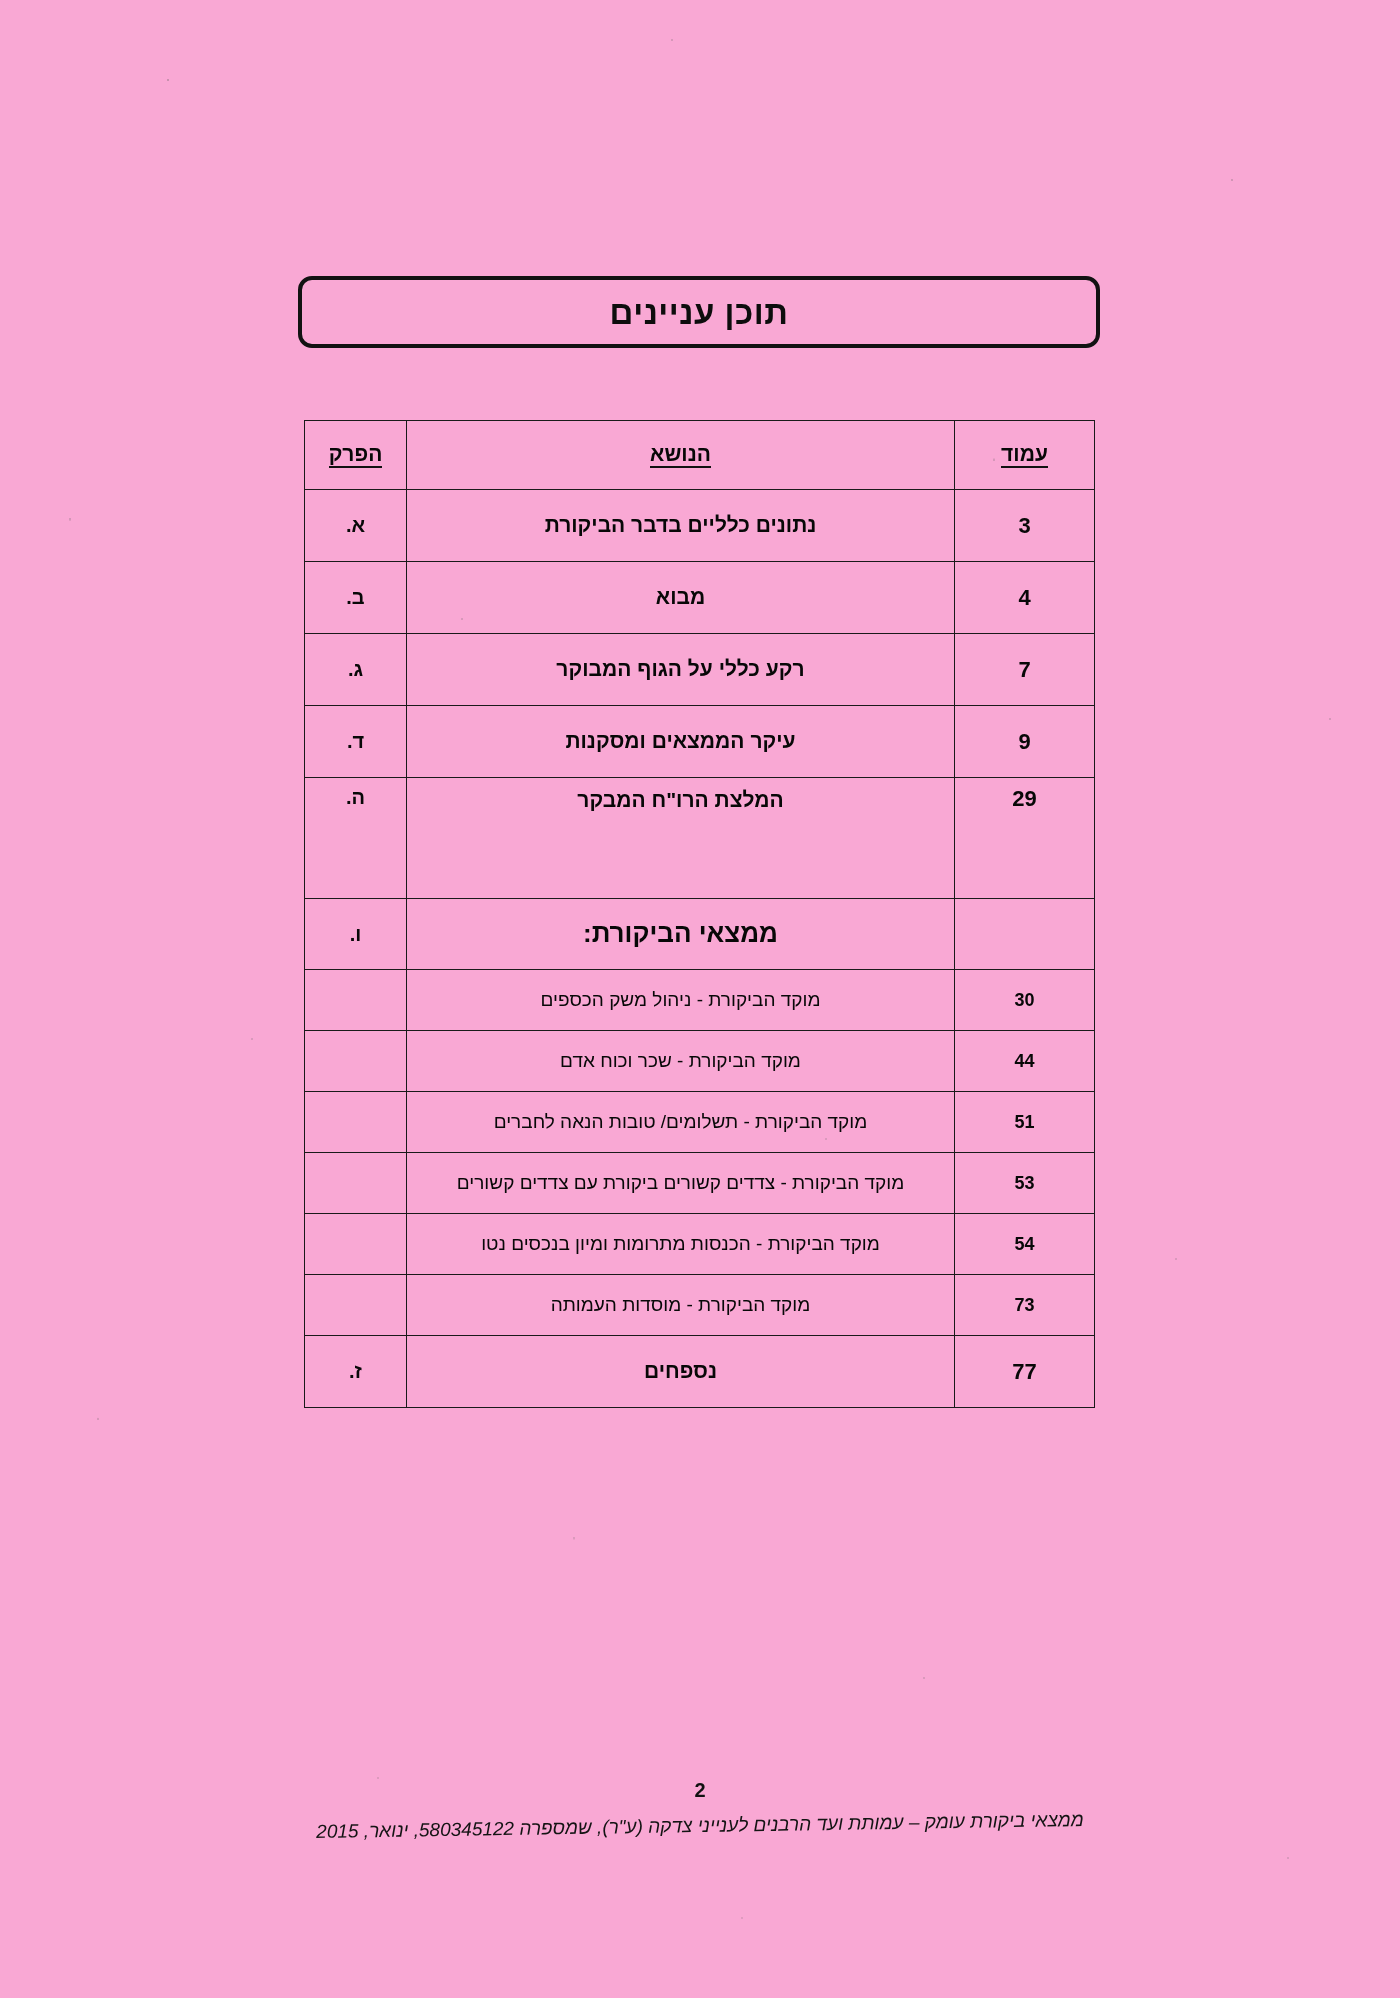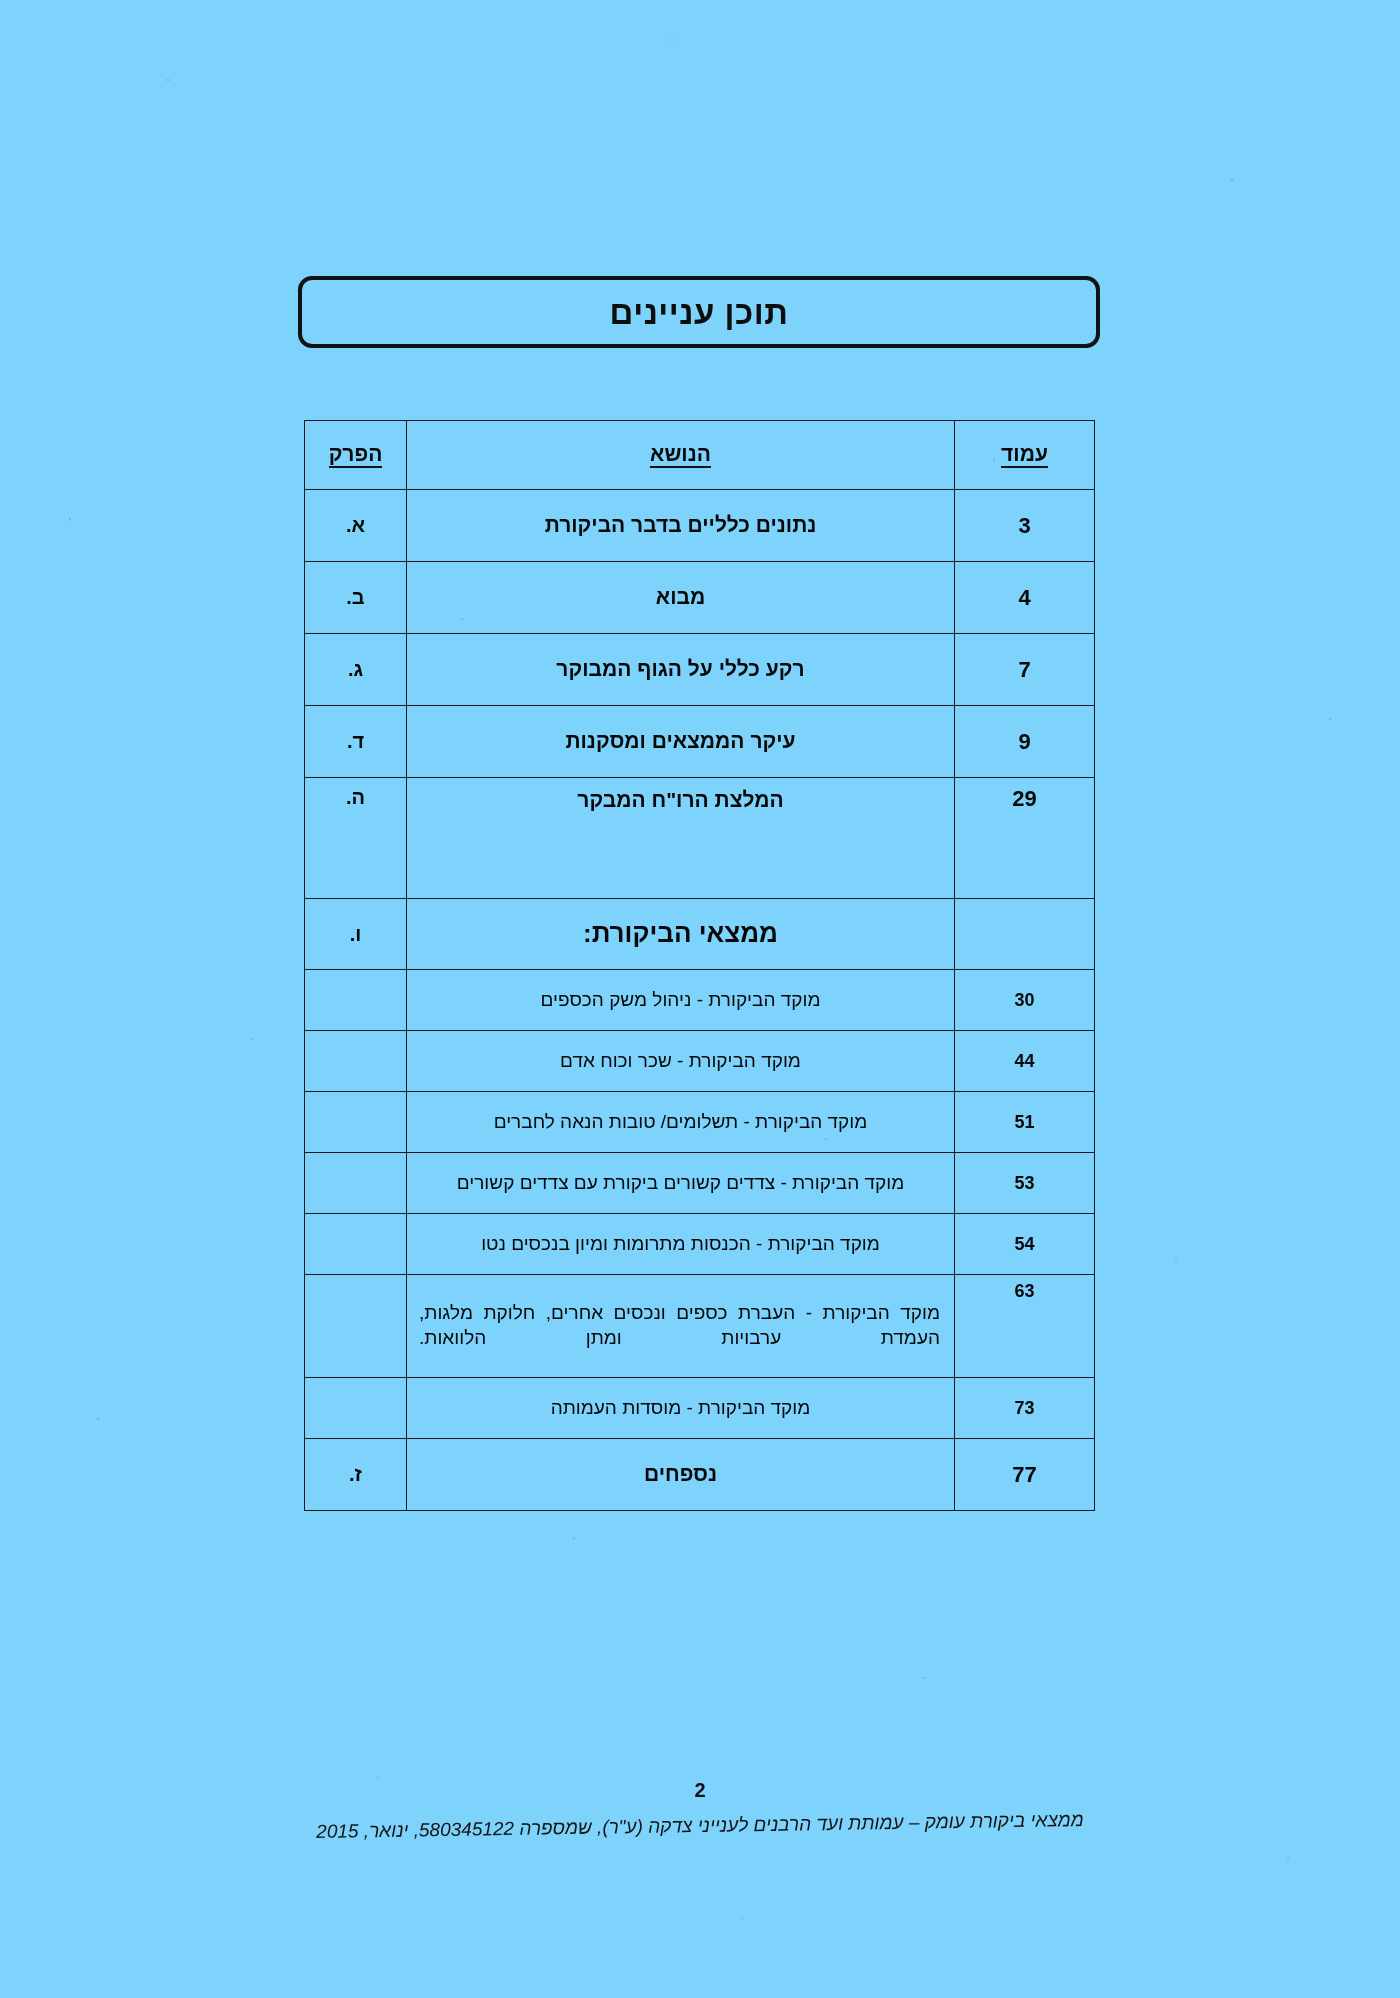--- a/index.html
+++ b/index.html
@@ -10,21 +10,21 @@
   }
   body {
     font-family: "Liberation Sans", "DejaVu Sans", sans-serif;
     color: #000000;
   }
   .page {
     position: relative;
     width: 1400px;
     height: 1998px;
     margin: 0 auto;
-    background: #7dd3fc;
+    background: #f9a8d4;
     overflow: hidden;
     text-decoration: underline;
   }
 
   
   .speckle {
     position: absolute;
     inset: 0;
     pointer-events: none;
     opacity: 0.55;
@@ -245,25 +245,20 @@
       <tr class="sub-row">
         <td class="cell-page">53</td>
         <td class="cell-topic">מוקד הביקורת - צדדים קשורים ביקורת עם צדדים קשורים</td>
         <td class="cell-chap"></td>
       </tr>
       <tr class="sub-row">
         <td class="cell-page">54</td>
         <td class="cell-topic">מוקד הביקורת - הכנסות מתרומות ומיון בנכסים נטו</td>
         <td class="cell-chap"></td>
       </tr>
-      <tr class="sub-row two-line">
-        <td class="cell-page">63</td>
-        <td class="cell-topic">מוקד הביקורת - העברת כספים ונכסים אחרים, חלוקת מלגות, העמדת ערבויות ומתן הלוואות.</td>
-        <td class="cell-chap"></td>
-      </tr>
       <tr class="sub-row">
         <td class="cell-page">73</td>
         <td class="cell-topic">מוקד הביקורת - מוסדות העמותה</td>
         <td class="cell-chap"></td>
       </tr>
       <tr class="main-row">
         <td class="cell-page">77</td>
         <td class="cell-topic">נספחים</td>
         <td class="cell-chap">ז.</td>
       </tr>

